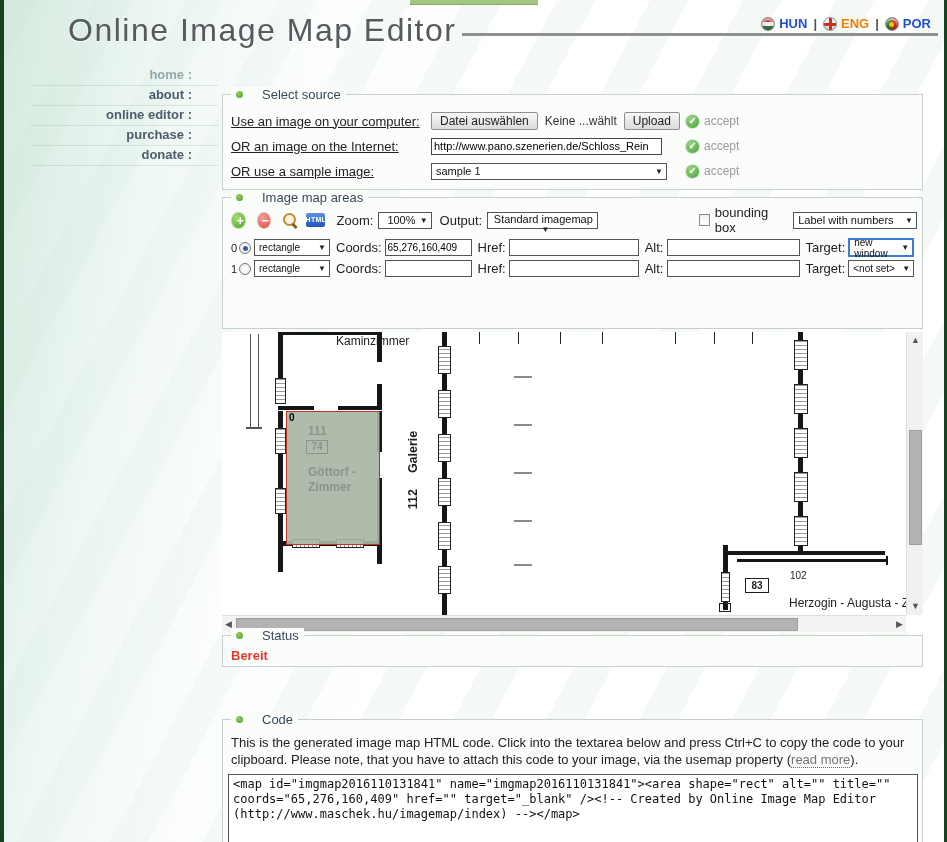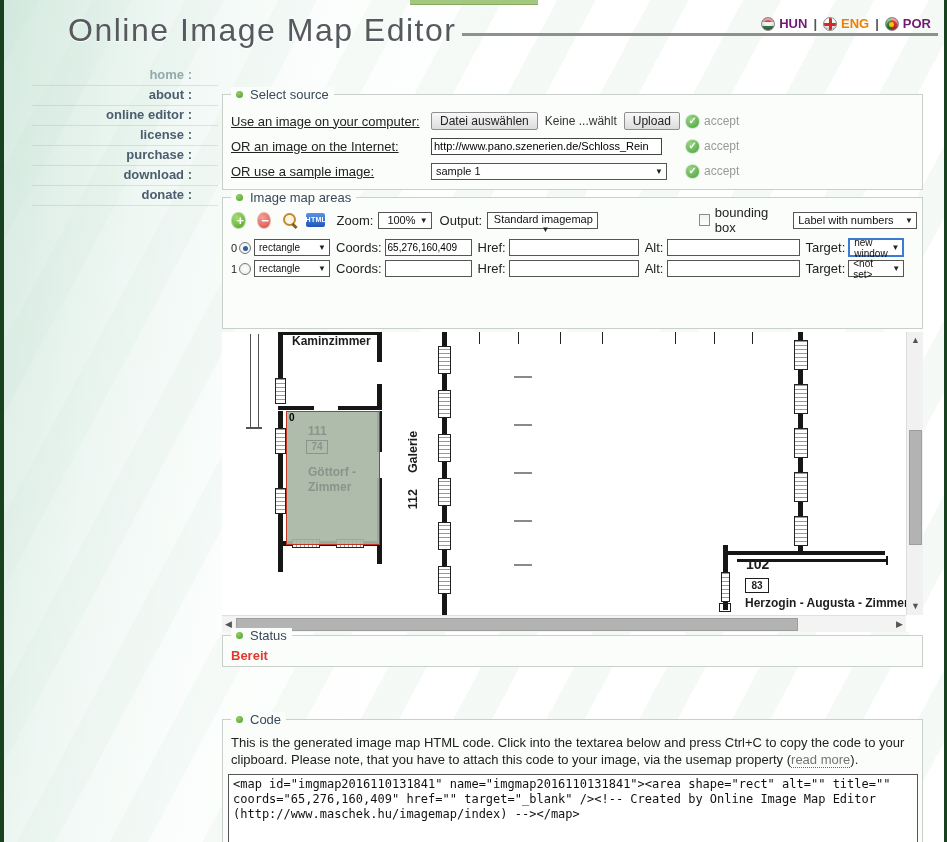--- a/index.html
+++ b/index.html
@@ -14,38 +14,38 @@
     overflow:hidden;
   }
   .edge-left  { position:absolute; left:0; top:0; width:4px; height:842px; background:#17411f; }
   .edge-right { position:absolute; right:0; top:0; width:3px; height:842px; background:#17411f; }
   .top-green-bar { position:absolute; left:410px; top:0; width:128px; height:5px; background:#a4c77f; border-bottom:1px solid #86ab62; }
 
   
   .title { position:absolute; left:68px; top:12px; font-size:32px; letter-spacing:1.5px; color:#56595d; font-weight:400; text-shadow:0 1px 0 rgba(255,255,255,.9); }
   .header-rule { position:absolute; left:462px; top:33px; width:476px; height:3px; background:#8f9191; }
   .langs { position:absolute; right:16px; top:16px; display:flex; align-items:center; gap:6px; font-size:13px; font-weight:bold; }
-  .lang { display:flex; align-items:center; gap:4px; color:#701a75; cursor:pointer; }
+  .lang { display:flex; align-items:center; gap:4px; color:#1d4ed8; cursor:pointer; }
   .lang.active { color:#f07f00; }
   .lang-sep { color:#555; font-weight:bold; }
   .flag { width:14px; height:14px; border-radius:50%; border:1px solid #8a8a8a; overflow:hidden; position:relative; display:inline-block; background:#fff; box-shadow:inset 0 2px 2px rgba(255,255,255,.7), inset 0 -2px 3px rgba(0,0,0,.25); }
   .flag-hun { background:linear-gradient(180deg,#c8313e 0 34%,#f4f4f4 34% 67%,#3d7a4e 67%); }
   .flag-eng::before { content:""; position:absolute; left:5px; top:0; width:3px; height:100%; background:#d22b22; }
   .flag-eng::after  { content:""; position:absolute; top:5px; left:0; height:3px; width:100%; background:#d22b22; }
   .flag-por { background:linear-gradient(90deg,#2e7d32 0 40%,#d32f2f 40%); }
   .flag-por::after { content:""; position:absolute; left:3px; top:4px; width:5px; height:5px; border-radius:50%; background:#f4c400; }
 
   
   .nav { position:absolute; left:0; top:66px; width:218px; list-style:none;padding-left:32px; }
   .nav li { height:20px; line-height:18px; text-align:right; padding-right:26px; font-size:13px; font-weight:bold; color:#4b5d6e; border-bottom:1px solid rgba(140,180,160,.28); cursor:pointer; }
   .nav li.muted { color:#93a9ac; }
 
   
   .fs { position:absolute; left:222px; width:701px; border:1px solid #c9cfc9; background:#fbfdfb; }
-  .legend { position:absolute; top:-8px; left:8px; background:#fbfdfb; padding:0 5px; font-size:13px; color:#39495a; display:flex; align-items:center; gap:7px; }
+  .legend { position:absolute; top:-8px; left:8px; background:#fbfdfb; padding:0 5px; font-size:13px; color:#39495a; display:flex; align-items:center; gap:19px; }
   .legend .dot { width:7px; height:7px; border-radius:50%; background:radial-gradient(circle at 35% 30%, #8ed060, #4f9e2e); display:inline-block; }
 
   .fs-source { top:94px; height:96px; }
   .src-row { position:absolute; left:8px; width:685px; height:20px; display:flex; align-items:center; }
   .src-label { width:200px; font-size:13px; color:#222;text-decoration:underline; }
   .accept-wrap { position:absolute; left:454px; display:flex; align-items:center; gap:4px; cursor:pointer; }
   .accept-txt { font-size:12px; color:#9a9a9a; }
   .ok-icon { width:15px; height:15px; border-radius:50%; background:radial-gradient(circle at 35% 30%, #9ad483, #45a23b); border:1px solid #d2e8cc; position:relative; display:inline-block; }
   .ok-icon::after { content:"✓"; position:absolute; left:2.5px; top:0.5px; color:#fff; font-size:10px; font-weight:bold; }
   .btn { font-size:12px; color:#222; background:linear-gradient(#f8f8f8,#dcdcdc); border:1px solid #8f8f8f; border-radius:2px; padding:1px 8px; cursor:pointer; }
@@ -76,33 +76,33 @@
 
   .arow { position:absolute; left:6px; width:690px; height:19px; display:flex; align-items:center; }
   .aidx { font-size:11px; color:#222; width:8px; text-align:right; }
   .radio { width:12px; height:12px; border-radius:50%; border:1px solid #777; background:radial-gradient(#fff,#e8e8e8); display:inline-block; margin:0 3px 0 2px; position:relative; cursor:pointer; }
   .radio.checked::after { content:""; position:absolute; left:3px; top:3px; width:5px; height:5px; border-radius:50%; background:#2f5d9e; }
   .shape-sel { width:76px; font-size:10px; }
   .flabel { font-size:13px; color:#222; margin:0 3px 0 6px; }
   .coords-in { width:87px; font-size:10px; }
   .href-in { width:130px; }
   .alt-in { width:133px; }
-  .target-sel { width:56px; font-size:10px; }
+  .target-sel { width:66px; font-size:10px; }
   .target-sel.focus { border:2px solid #3b7bd4; height:19px; }
 
   
   .preview { position:absolute; left:222px; top:332px; width:701px; height:300px; background:#fff; }
   .canvas { position:absolute; left:0; top:0; width:684px; height:283px; background:#fff; overflow:hidden; }
   .w { position:absolute; background:#161616; }
   .gline { position:absolute; background:#555; }
   .tick { position:absolute; width:1px; height:12px; top:0; background:#222; }
   .vwin { position:absolute; border:1px solid #222; background:repeating-linear-gradient(0deg,#fff 0 3px,#9a9a9a 3px 4px); }
   .hwin { position:absolute; border:1px solid #222; background:repeating-linear-gradient(90deg,#fff 0 3px,#9a9a9a 3px 4px); }
   .heater { position:absolute; width:18px; height:2px; background:#8a8a8a; }
-  .fp-text { position:absolute; font-size:12px; font-weight:bold; color:#1d1d1d; white-space:nowrap; }
+  .fp-text { position:absolute; font-size:12px; font-weight:normal; color:#1d1d1d; white-space:nowrap;margin-left:44px; }
   .room-txt { position:absolute; font-size:12px; font-weight:bold; color:#89948a; white-space:nowrap; }
   .num-box { position:absolute; border:1.5px solid #89948a; font-size:10px; font-weight:bold; color:#89948a; text-align:center; line-height:12px; }
   .num-box.dark { border-color:#1d1d1d; color:#1d1d1d; }
   .galerie { position:absolute; left:137px; top:130px; width:110px; height:16px; transform:rotate(-90deg); display:flex; gap:16px; font-size:12.5px; font-weight:bold; color:#1d1d1d; justify-content:center; }
   .area-rect { position:absolute; left:64px; top:79px; width:94px; height:134px; background:rgba(168,182,165,.92); border:1px solid #c03522; cursor:move; }
   .area-rect .alabel { position:absolute; left:2px; top:0; font-size:10px; font-weight:bold; color:#000; }
 
   
   .vscroll { position:absolute; right:0; top:0; width:17px; height:283px; background:#f1f1f1; border-left:1px solid #dcdcdc; }
   .hscroll { position:absolute; left:0; bottom:0; width:684px; height:17px; background:#f3f3f3; border-top:1px solid #e0e0e0; }
@@ -142,23 +142,21 @@
   <span class="lang">
     <span class="flag flag-por"></span>
     <span>POR</span>
   </span>
 </div>
 
 <ul class="nav">
   <li class="muted">home :</li>
   <li>about :</li>
   <li>online editor :</li>
-  <li>license :</li>
   <li>purchase :</li>
-  <li>download :</li>
   <li>donate :</li>
 </ul>
 
 <div class="fs fs-source">
   <div class="legend">
     <span class="dot"></span>
     <span>Select source</span>
   </div>
   <div class="src-row" style="top:16px;">
     <span class="src-label">Use an image on your computer:</span>
@@ -341,21 +339,21 @@
     <div class="w" style="left:576px;top:170px;width:5px;height:14px"></div>
     <div class="vwin" style="left:572px;top:184px;width:14px;height:30px"></div>
     <div class="w" style="left:576px;top:214px;width:5px;height:7px"></div>
 
     <div class="w" style="left:504px;top:219px;width:159px;height:4px"></div>
     <div class="w" style="left:515px;top:227px;width:150px;height:3px"></div>
     <div class="w" style="left:664px;top:224px;width:2px;height:9px"></div>
     <div class="w" style="left:501px;top:213px;width:5px;height:65px"></div>
     <div class="vwin" style="left:499px;top:240px;width:9px;height:30px"></div>
     <div class="num-box dark" style="left:497px;top:271px;width:12px;height:9px"></div>
-    <div class="fp-text" style="left:524px;top:224px;font-size:14px">102</div>
+    <div class="fp-text" style="left:524px;top:238px;font-size:10px">102</div>
     <div class="num-box dark" style="left:523px;top:246px;width:24px;height:15px;line-height:13px">83</div>
     <div class="fp-text" style="left:523px;top:264px">Herzogin - Augusta - Zimmer</div>
   </div>
 
   <div class="vscroll">
     <span class="sb-arrow" style="top:0">▲</span>
     <div class="vthumb"></div>
     <span class="sb-arrow" style="bottom:0">▼</span>
   </div>
   <div class="hscroll">

